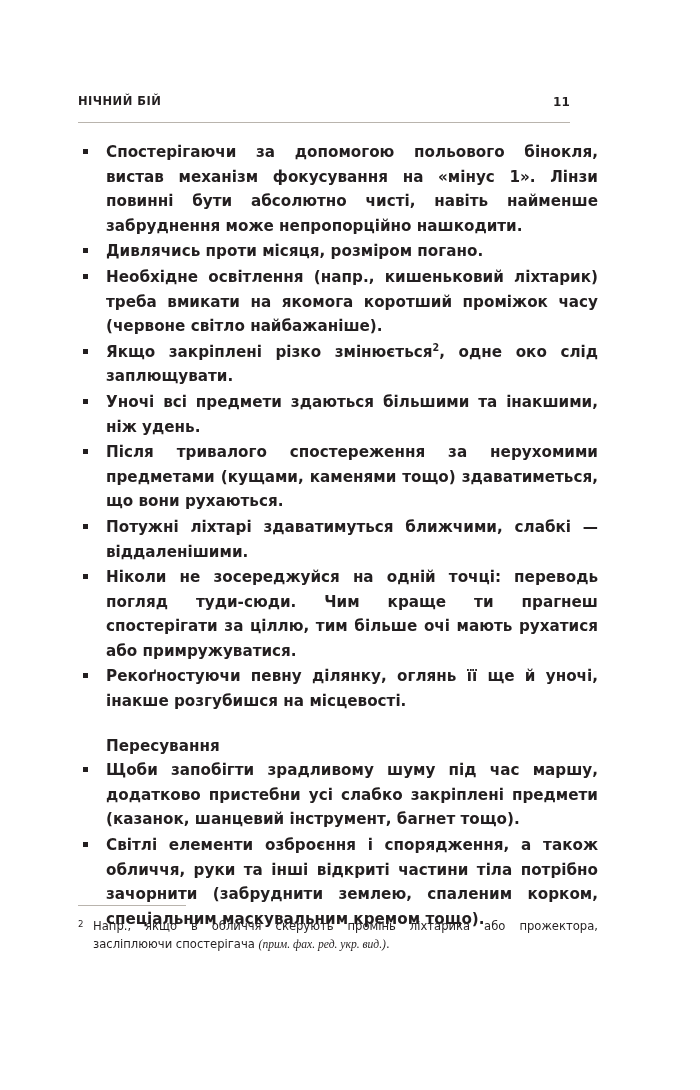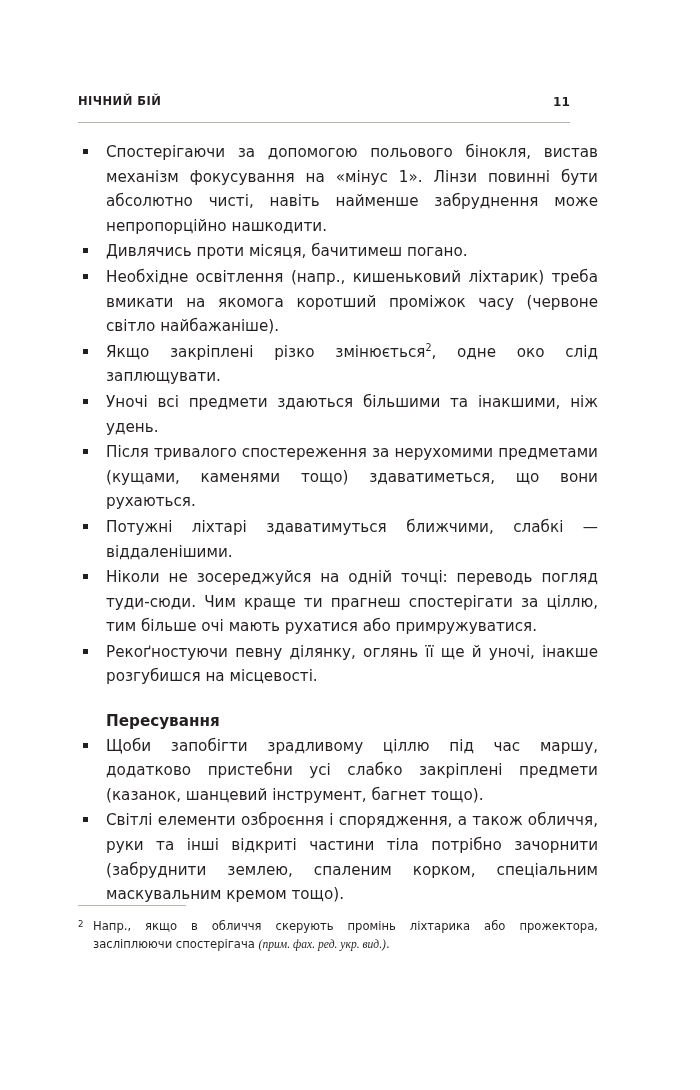--- a/index.html
+++ b/index.html
@@ -69,20 +69,21 @@
   li.bullet-item {
     position: relative;
     padding-left: 28px;
     margin: 0 0 1px 0;
     font-size: 15.2px;
     line-height: 24.6px;
     text-align: justify;
     text-justify: inter-word;
     color: #231f20;
     hyphens: manual;
+    font-weight: bold;
   }
   li.bullet-item::before {
     content: "";
     position: absolute;
     left: 5px;
     top: 9px;
     width: 5px;
     height: 5px;
     background: #231f20;
   }
@@ -150,36 +151,36 @@
 
   <div class="running-head">
     <span class="running-head-title">НІЧНИЙ БІЙ</span>
     <span class="running-head-folio">11</span>
   </div>
 
   <div class="content">
 
     <ul class="bullets">
       <li class="bullet-item">Спостерігаючи за допомогою польового бінокля, вистав механізм фокусування на «мінус 1». Лінзи повинні бути абсолютно чисті, навіть найменше забруднення може непропорційно нашкодити.</li>
-      <li class="bullet-item">Дивлячись проти місяця, бачитимеш погано.</li>
+      <li class="bullet-item">Дивлячись проти місяця, розміром погано.</li>
       <li class="bullet-item">Необхідне освітлення (напр., кишеньковий ліхтарик) треба вмикати на якомога коротший проміжок часу (червоне світло найбажаніше).</li>
       <li class="bullet-item"><span>Якщо закріплені різко змінюється</span><span class="sup-ref">2</span><span>, одне око слід заплющувати.</span></li>
       <li class="bullet-item">Уночі всі предмети здаються більшими та інакшими, ніж удень.</li>
       <li class="bullet-item">Після тривалого спостереження за нерухомими предметами (кущами, каменями тощо) здаватиметься, що вони рухаються.</li>
       <li class="bullet-item">Потужні ліхтарі здаватимуться ближчими, слабкі — віддаленішими.</li>
       <li class="bullet-item">Ніколи не зосереджуйся на одній точці: переводь погляд туди-сюди. Чим краще ти прагнеш спостерігати за ціллю, тим більше очі мають рухатися або примружуватися.</li>
       <li class="bullet-item">Рекоґностуючи певну ділянку, оглянь її ще й уночі, інакше розгубишся на місцевості.</li>
     </ul>
 
     <div class="subhead-spacer"></div>
 
     <h2 class="subhead">Пересування</h2>
 
     <ul class="bullets">
-      <li class="bullet-item">Щоби запобігти зрадливому ціллю під час маршу, додатково пристебни усі слабко закріплені предмети (казанок, шанцевий інструмент, багнет тощо).</li>
+      <li class="bullet-item">Щоби запобігти зрадливому шуму під час маршу, додатково пристебни усі слабко закріплені предмети (казанок, шанцевий інструмент, багнет тощо).</li>
       <li class="bullet-item">Світлі елементи озброєння і спорядження, а також обличчя, руки та інші відкриті частини тіла потрібно зачорнити (забруднити землею, спаленим корком, спеціальним маскувальним кремом тощо).</li>
     </ul>
 
   </div>
 
   <div class="footnote-area">
     <div class="footnote-rule"></div>
     <div class="footnote">
       <span class="footnote-marker">2</span><span>Напр., якщо в обличчя скерують промінь ліхтарика або прожектора, засліплюючи спостерігача </span><span class="ital">(прим. фах. ред. укр. вид.)</span><span>.</span>
     </div>

